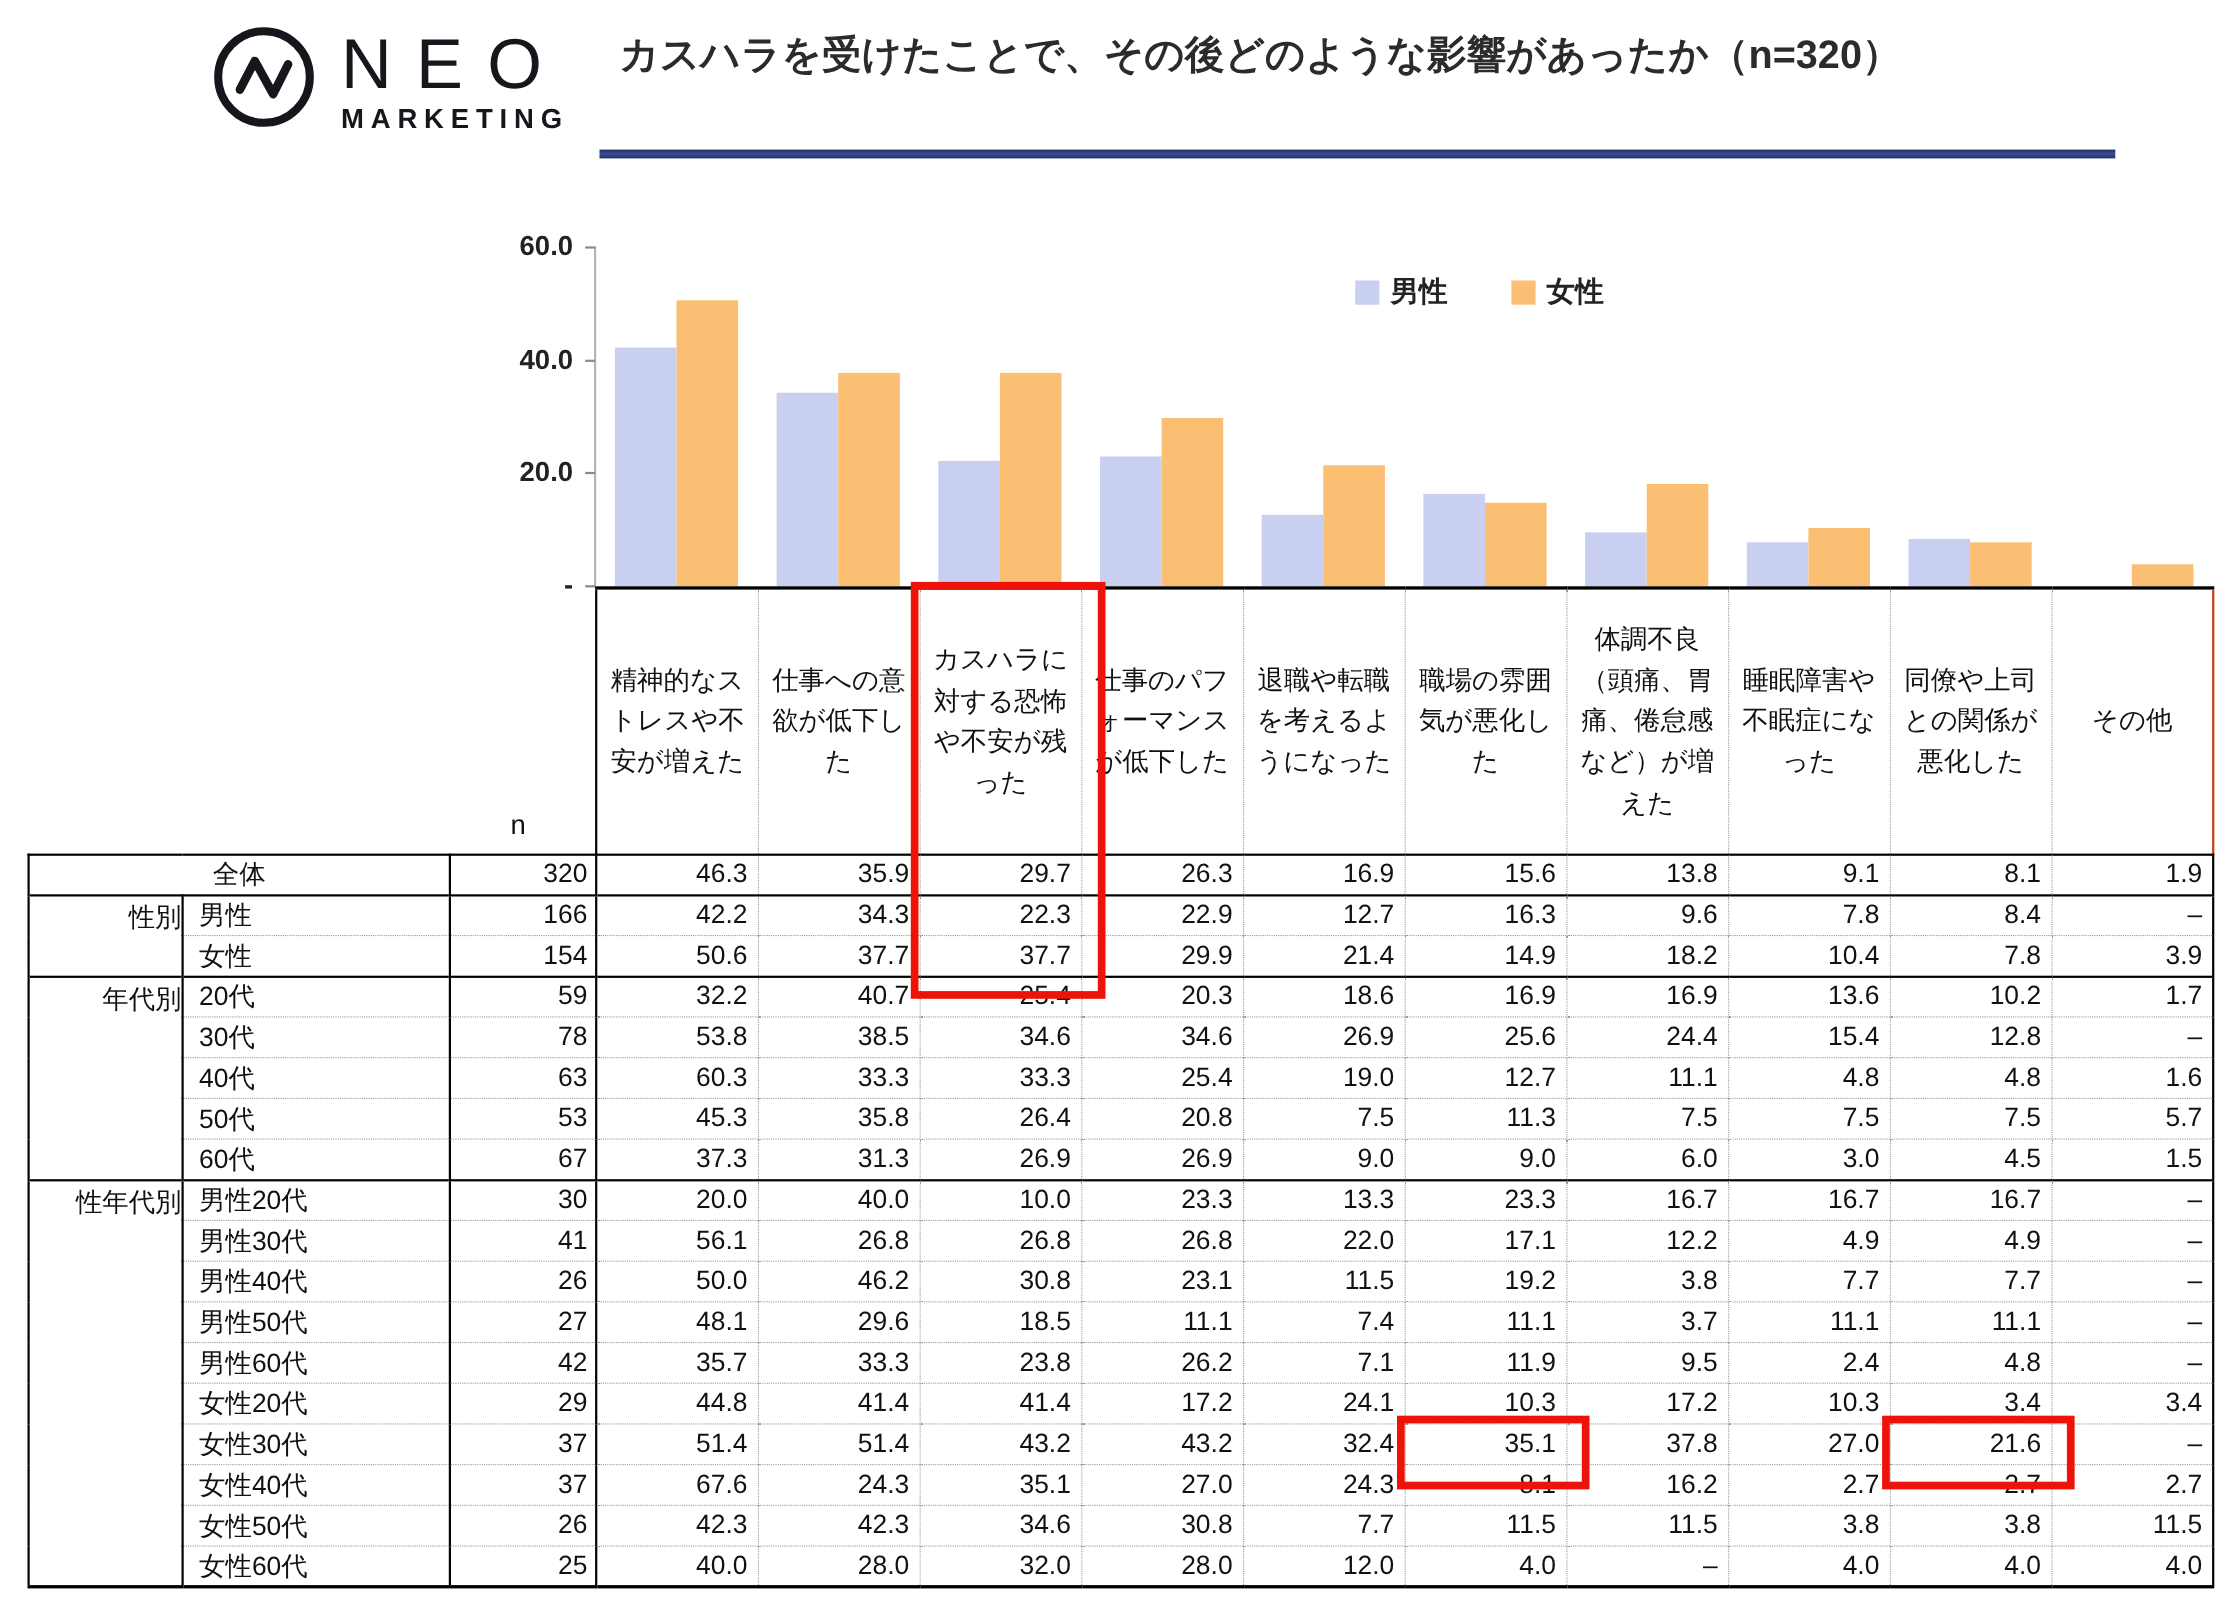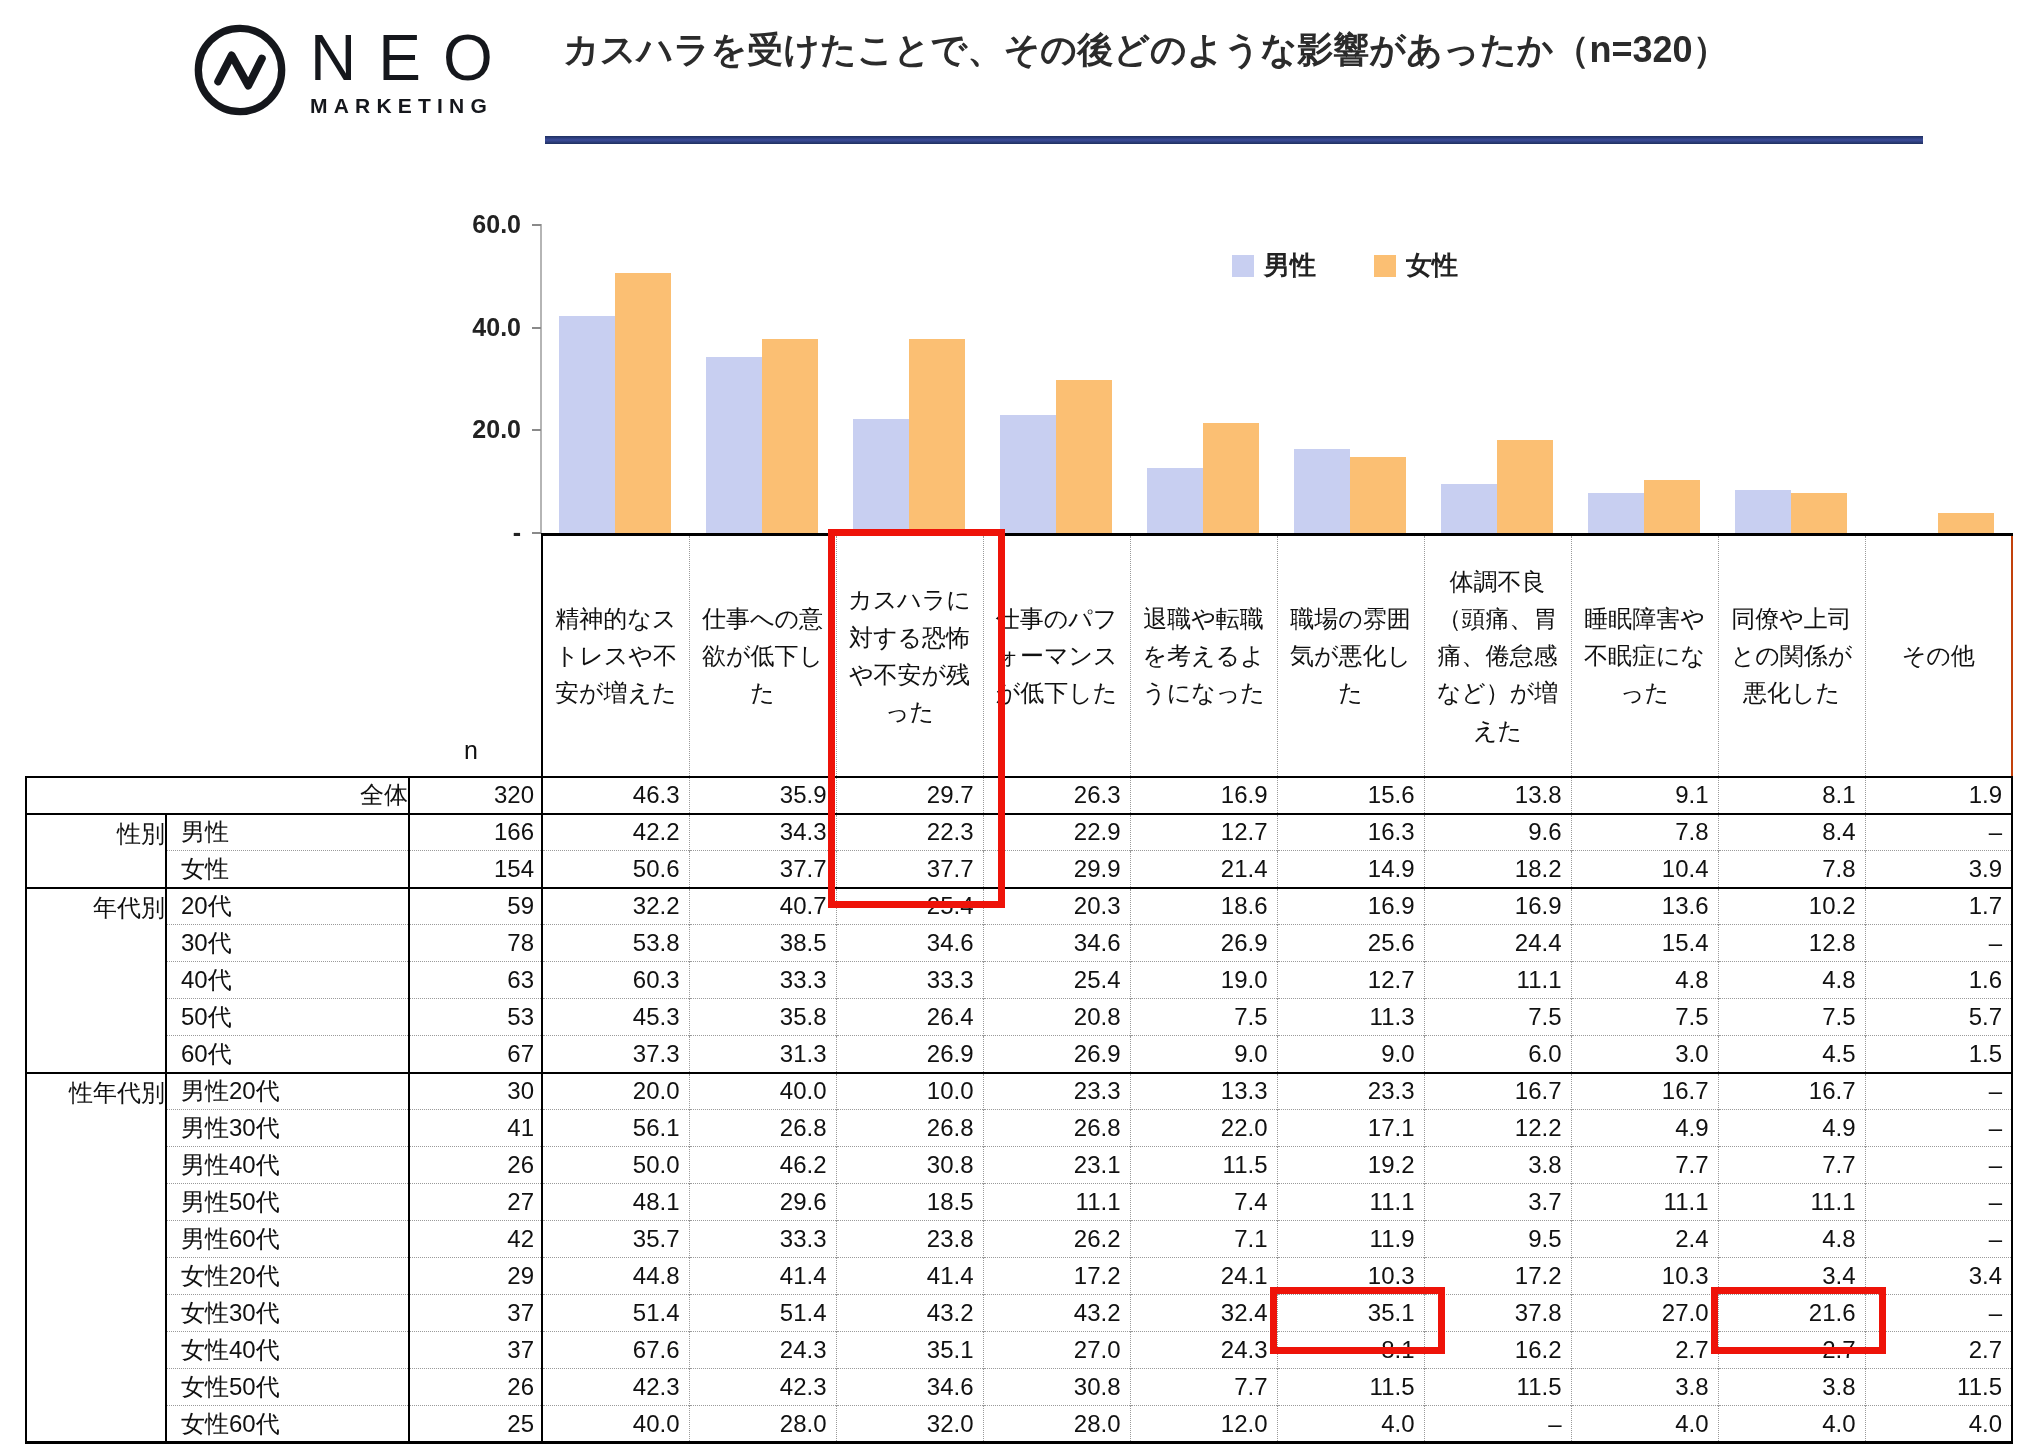--- a/index.html
+++ b/index.html
@@ -4,21 +4,21 @@
 <style>
   html,body{margin:0;padding:0;background:#fff;}
   #page{position:relative;width:2033px;height:1453px;background:#ffffff;overflow:hidden;
         font-family:"Liberation Sans","DejaVu Sans",sans-serif;color:#111;}
 
   
   #logo{position:absolute;left:190px;top:20px;display:flex;align-items:flex-start;}
   #logo svg{display:block;}
   #logo-textblock{margin-left:20px;padding-top:6px;}
   #logo-text{font-size:64px;font-weight:400;letter-spacing:22px;line-height:1.0;color:#15171c;}
-  #logo-subtext{font-size:21px;font-weight:700;letter-spacing:6.2px;color:#15171c;margin-top:4px;}
+  #logo-subtext{font-size:25px;font-weight:700;letter-spacing:6.2px;color:#15171c;margin-top:4px;}
   #page-title{position:absolute;left:563px;top:26px;font-size:36px;font-weight:bold;color:#2b2b2b;white-space:nowrap;}
   #page-subtitle{position:absolute;left:567px;top:94px;font-size:23px;font-weight:bold;color:#2b2b2b;white-space:nowrap;}
   #title-underline{position:absolute;left:545px;top:136px;width:1378px;height:8px;}
 
   
   .bar{position:absolute;}
   .ytick-label{position:absolute;font-size:25px;font-weight:bold;text-align:right;color:#222;}
   .ytick-mark{position:absolute;background:#8a8a8a;}
   #y-axis{position:absolute;left:540px;top:224px;width:2px;height:309px;background:#b5b5b5;}
   #legend{position:absolute;left:1232px;top:248px;display:flex;gap:58px;}
@@ -29,21 +29,21 @@
   
   #data-table{position:absolute;left:25px;top:533px;width:1986px;border-collapse:collapse;table-layout:fixed;}
   #data-table td{box-sizing:border-box;height:37px;font-size:24px;color:#111;white-space:nowrap;overflow:hidden;padding:0;}
   tr.header-row{height:242px;}
   .h-empty{border:none;}
   .h-cat{border-top:3px solid #000;border-bottom:2px solid #000;border-left:1px dotted #9a9a9a;border-right:1px dotted #9a9a9a;
          text-align:center;vertical-align:middle;font-size:23px;line-height:1.55;white-space:normal!important;padding:0 8px!important;}
   .h-cat.first{border-left:2px solid #000;}
   .h-cat.last{border-right:2px solid #c2410c;margin-top:13px;}
   .c-group{text-align:right;vertical-align:top;border-left:2px solid #000;border-right:2px solid #000;padding-top:3px!important;}
-  .c-zentai{text-align:right;border-left:2px solid #000;border-right:2px solid #000;}
+  .c-zentai{text-align:center;border-left:2px solid #000;border-right:2px solid #000;}
   .c-sub{text-align:left;padding-left:14px!important;border-right:2px solid #000;}
   .c-n{text-align:right;padding-right:7px!important;border-right:2px solid #000;}
   .c-val{text-align:right;padding-right:9px!important;border-left:1px dotted #9a9a9a;border-right:1px dotted #9a9a9a;}
   .c-val.lastcol{border-right:2px solid #000;}
   .sec-top{border-top:2px solid #000;}
   .row-top{border-top:1px dotted #9a9a9a;}
   .tbl-bottom{border-bottom:3px solid #000;}
   #n-label{position:absolute;left:408px;top:736px;width:126px;text-align:center;font-size:25px;color:#111;}
 
   

